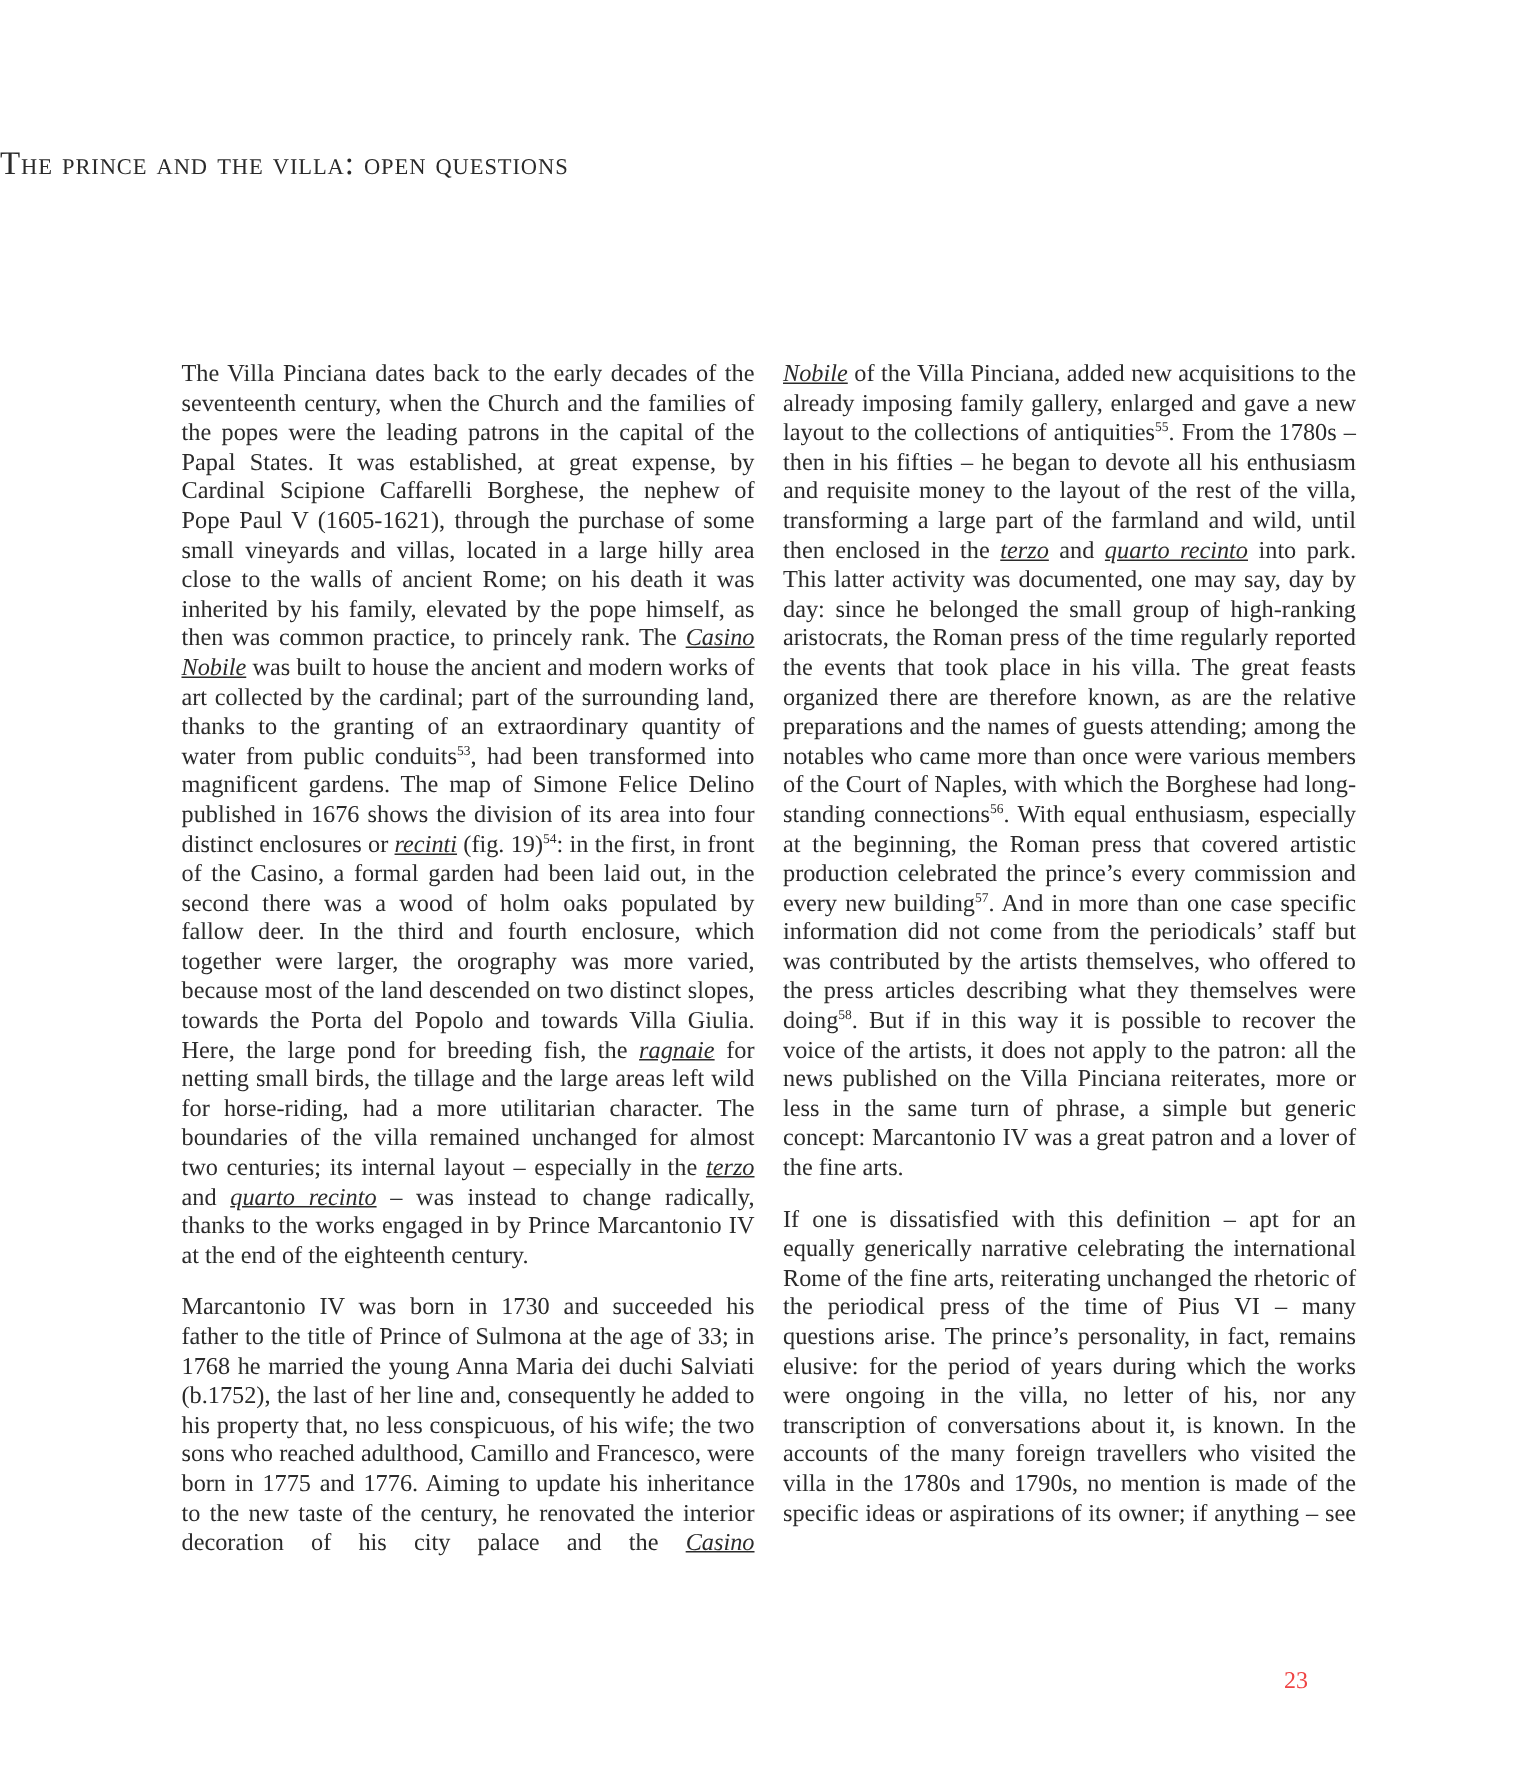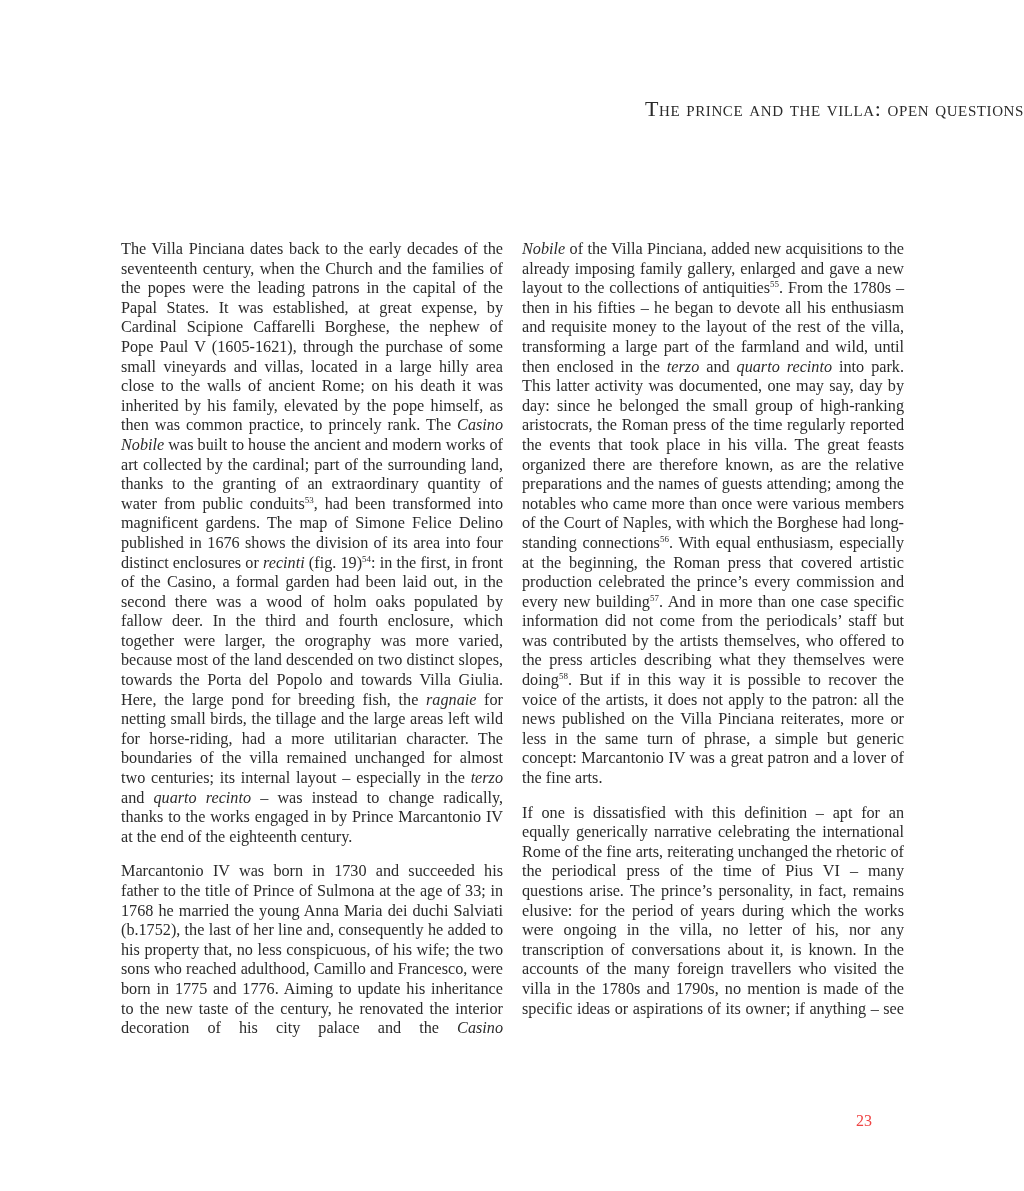--- a/index.html
+++ b/index.html
@@ -1,28 +1,28 @@
 <!DOCTYPE html>
 <html><head>
 <meta charset="utf-8">
 <style>
   html, body { margin: 0; padding: 0; background: #ffffff; }
   body { width: 1024px; height: 1191px; position: relative; overflow: hidden;
          font-family: "Liberation Serif", "DejaVu Serif", serif; color: #2b2b2b; }
-  .title { position: absolute; top: 96px; left: 0; width: 1024px; text-align: right;
+  .title { position: absolute; top: 96px; left: 0; width: 1024px; text-align: left;
            font-size: 22px; font-variant: small-caps; letter-spacing: 0.6px; color: #2a2a2a; }
   .col { position: absolute; top: 240px; width: 382px; font-size: 16.2px; line-height: 19.6px;
          text-align: justify; hyphens: none; }
   .col.left { left: 121px; }
   .col.right { left: 522px; }
   .col p { margin: 0; }
   .col p + p { margin-top: 15px; }
   .col p.cont-last { text-align-last: justify; }
   sup { font-size: 9px; line-height: 0; vertical-align: 6px; }
-  em { font-style: italic; }
+  em { font-style: italic; text-decoration: underline; }
   .folio { position: absolute; top: 1112px; left: 856px; font-size: 16px; color: #ef4444; }
 </style>
 </head>
 <body>
 
 <div class="title">The prince and the villa: open questions</div>
 
 <div class="col left">
   <p>The Villa Pinciana dates back to the early decades of the seventeenth century, when the Church and the families of the popes were the leading patrons in the capital of the Papal States. It was established, at great expense, by Cardinal Scipione Caffarelli Borghese, the nephew of Pope Paul V (1605-1621), through the purchase of some small vineyards and villas, located in a large hilly area close to the walls of ancient Rome; on his death it was inherited by his family, elevated by the pope himself, as then was common practice, to princely rank. The <em>Casino Nobile</em> was built to house the ancient and modern works of art collected by the cardinal; part of the surrounding land, thanks to the granting of an extraordinary quantity of water from public conduits<sup>53</sup>, had been transformed into magnificent gardens. The map of Simone Felice Delino published in 1676 shows the division of its area into four distinct enclosures or <em>recinti</em> (fig. 19)<sup>54</sup>: in the first, in front of the Casino, a formal garden had been laid out, in the second there was a wood of holm oaks populated by fallow deer. In the third and fourth enclosure, which together were larger, the orography was more varied, because most of the land descended on two distinct slopes, towards the Porta del Popolo and towards Villa Giulia. Here, the large pond for breeding fish, the <em>ragnaie</em> for netting small birds, the tillage and the large areas left wild for horse-riding, had a more utilitarian character. The boundaries of the villa remained unchanged for almost two centuries; its internal layout – especially in the <em>terzo</em> and <em>quarto recinto</em> – was instead to change radically, thanks to the works engaged in by Prince Marcantonio IV at the end of the eighteenth century.</p>
   <p class="cont-last">Marcantonio IV was born in 1730 and succeeded his father to the title of Prince of Sulmona at the age of 33; in 1768 he married the young Anna Maria dei duchi Salviati (b.1752), the last of her line and, consequently he added to his property that, no less conspicuous, of his wife; the two sons who reached adulthood, Camillo and Francesco, were born in 1775 and 1776. Aiming to update his inheritance to the new taste of the century, he renovated the interior decoration of his city palace and the <em>Casino</em></p>

